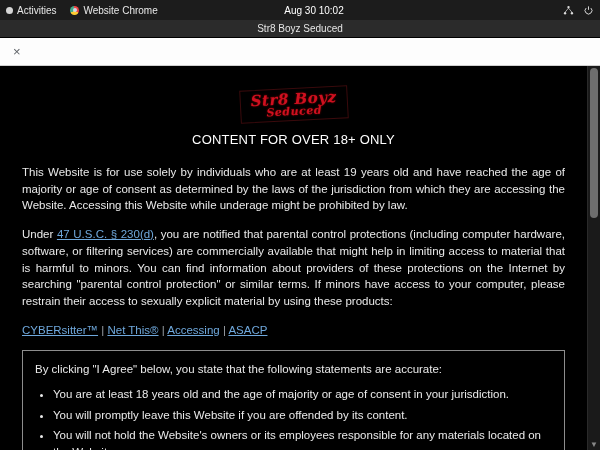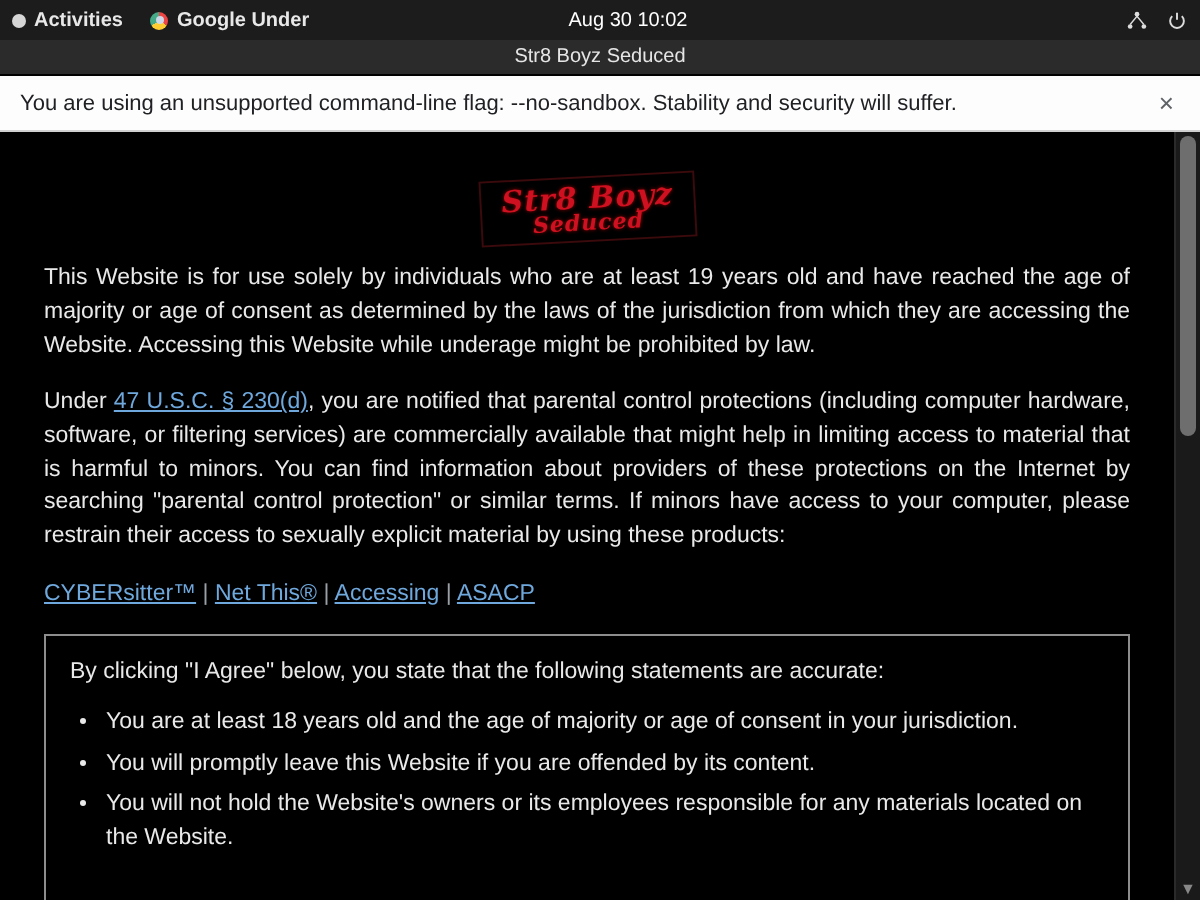--- a/index.html
+++ b/index.html
@@ -16,21 +16,21 @@
     height: 20px;
     background: #1c1c1c;
     display: flex;
     align-items: center;
     color: #e8e8e8;
     font-size: 10px;
     padding: 0 6px;
     position: relative;
   }
   .topbar-left { display: flex; align-items: center; gap: 14px; }
-  .tb-item { display: flex; align-items: center; gap: 4px; cursor: default; font-weight: bold; }
+  .tb-item { display: flex; align-items: center; gap: 4px; cursor: default; }
   .dot {
     width: 7px; height: 7px; border-radius: 50%;
     background: #d6d6d6; display: inline-block;
   }
   .chrome-ico {
     width: 9px; height: 9px; border-radius: 50%;
     background: conic-gradient(#e44 0 33%, #fc3 0 66%, #4a8 0 100%);
     display: inline-block; position: relative;
   }
   .chrome-ico::after {
@@ -157,21 +157,21 @@
 <body>
 
 <div class="topbar">
   <div class="topbar-left">
     <div class="tb-item">
       <span class="dot"></span>
       <span>Activities</span>
     </div>
     <div class="tb-item">
       <span class="chrome-ico"></span>
-      <span>Google Under</span>
+      <span>Website Chrome</span>
     </div>
   </div>
   <div class="topbar-center">Aug 30 10:02</div>
   <div class="topbar-right">
     <svg class="ico-sm" viewBox="0 0 16 16">
       <circle cx="8" cy="3" r="1.7" fill="#ddd"></circle>
         <circle cx="3" cy="12" r="1.7" fill="#ddd"></circle>
       <circle cx="13" cy="12" r="1.7" fill="#ddd"></circle>
       <path d="M8 4.5 L3 10.5 M8 4.5 L13 10.5" stroke="#ddd" stroke-width="1" fill="none"></path>
     </svg>
@@ -182,34 +182,34 @@
   </div>
 </div>
 
 <div class="window">
 
   <div class="titlebar">
     <span>Str8 Boyz Seduced</span>
   </div>
 
   <div class="infobar">
-    <span class="msg">You are using an unsupported command-line flag: --no-sandbox. Stability and security will suffer.</span>
     <span class="close">×</span>
   </div>
 
   <div class="viewport">
     <div class="page">
 
       <div class="logo-wrap">
         <div class="logo">
           <span>Str8 Boyz</span>
           <span class="l2">Seduced</span>
         </div>
       </div>
 
+      <div class="headline">CONTENT FOR OVER 18+ ONLY</div>
 
       <p class="para">This Website is for use solely by individuals who are at least 19 years old and have reached the age of majority or age of consent as determined by the laws of the jurisdiction from which they are accessing the Website. Accessing this Website while underage might be prohibited by law.</p>
 
       <p class="para">
         <span>Under </span><a class="lnk" href="#">47 U.S.C. § 230(d)</a><span>, you are notified that parental control protections (including computer hardware, software, or filtering services) are commercially available that might help in limiting access to material that is harmful to minors. You can find information about providers of these protections on the Internet by searching "parental control protection" or similar terms. If minors have access to your computer, please restrain their access to sexually explicit material by using these products:</span>
       </p>
 
       <p class="para">
         <a class="lnk" href="#">CYBERsitter™</a><span class="sep"> | </span><a class="lnk" href="#">Net This®</a><span class="sep"> | </span><a class="lnk" href="#">Accessing</a><span class="sep"> | </span><a class="lnk" href="#">ASACP</a>
       </p>

